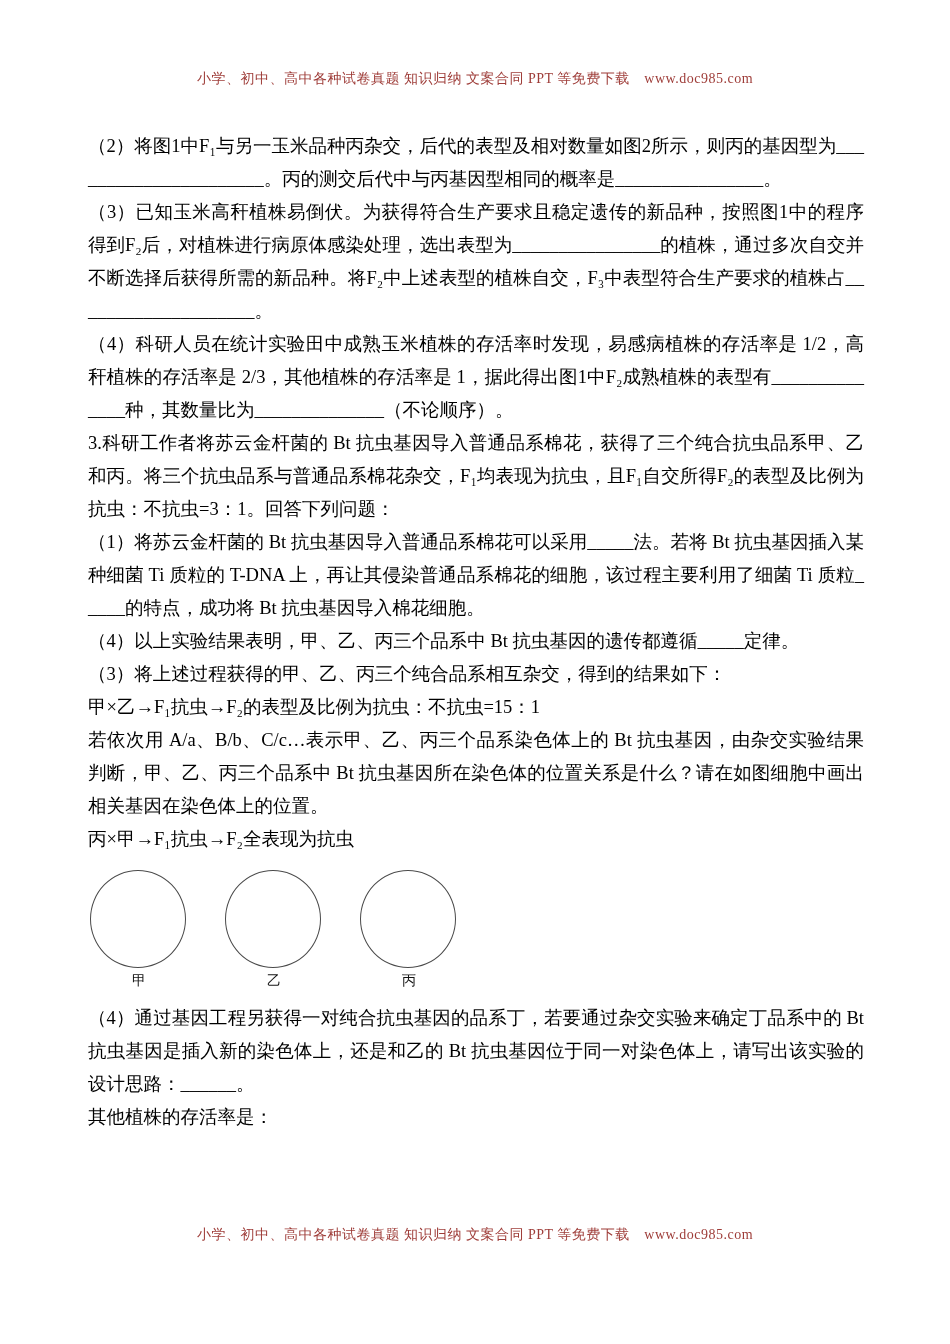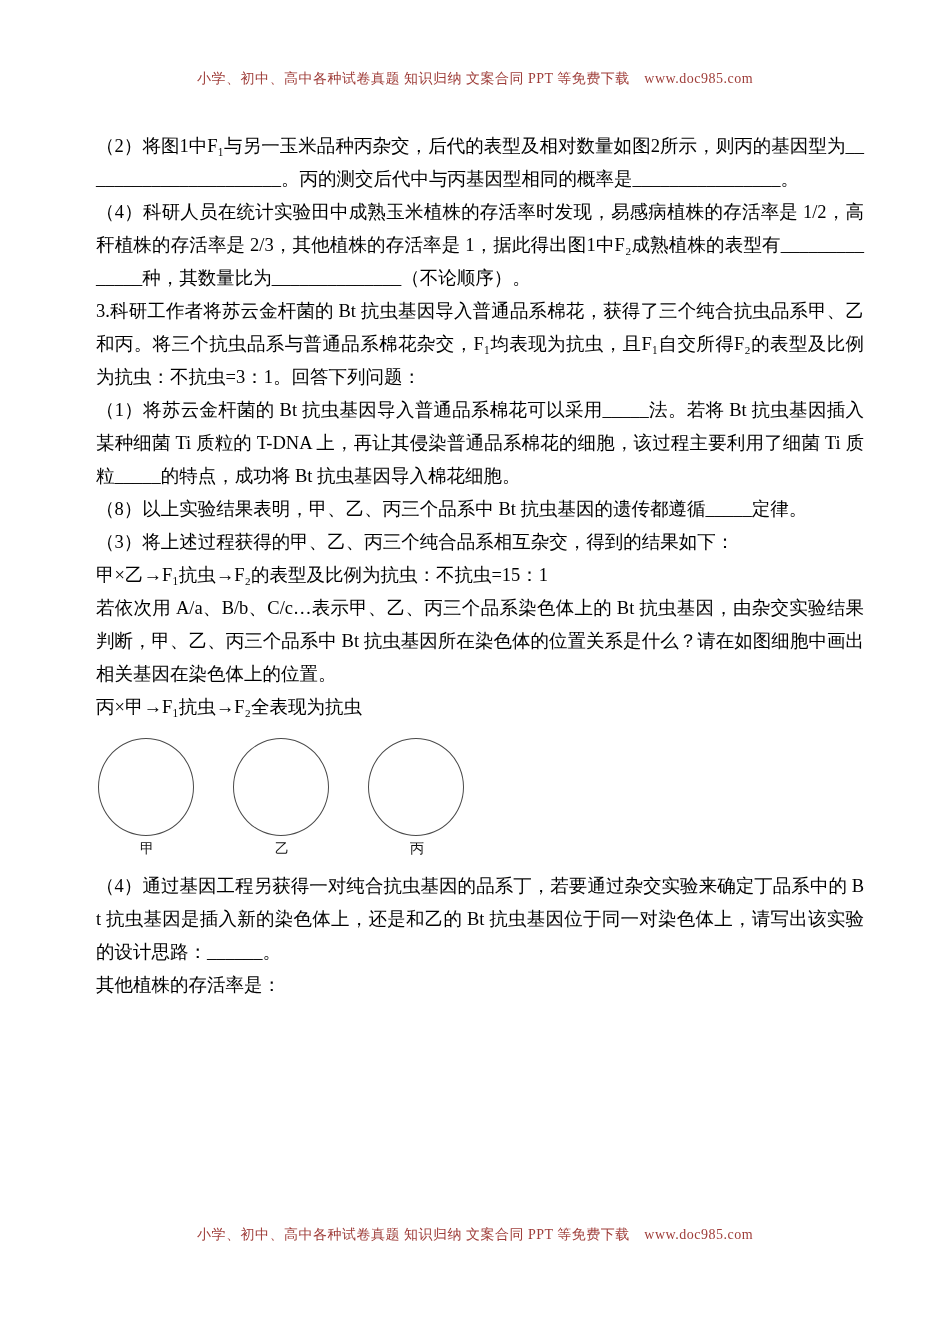--- a/index.html
+++ b/index.html
@@ -23,21 +23,21 @@
     font-size: 14px;
     color: #9e3c38;
     letter-spacing: 0.5px;
     white-space: nowrap;
   }
   .hf-header { top: 54px; }
   .hf-footer { top: 1210px; }
   .doc-body {
     position: absolute;
     top: 114px;
-    left: 96px;
+    left: 88px;
     right: 86px;
     font-size: 18.5px;
     line-height: 33px;
     text-align: justify;
     word-break: break-all;
   }
   .doc-body p { margin: 0; }
   .figure-row {
     display: flex;
     gap: 37px;
@@ -65,24 +65,25 @@
 <body>
 
 <div class="page">
 
   <div class="hf-line hf-header">
     <span>小学、初中、高中各种试卷真题 知识归纳 文案合同 PPT 等免费下载　www.doc985.com</span>
   </div>
 
   <div class="doc-body">
     <p>（2）将图1中F₁与另一玉米品种丙杂交，后代的表型及相对数量如图2所示，则丙的基因型为______________________。丙的测交后代中与丙基因型相同的概率是________________。</p>
+    <p>（3）已知玉米高秆植株易倒伏。为获得符合生产要求且稳定遗传的新品种，按照图1中的程序得到F₂后，对植株进行病原体感染处理，选出表型为________________的植株，通过多次自交并不断选择后获得所需的新品种。将F₂中上述表型的植株自交，F₃中表型符合生产要求的植株占____________________。</p>
     <p>（4）科研人员在统计实验田中成熟玉米植株的存活率时发现，易感病植株的存活率是 1/2，高秆植株的存活率是 2/3，其他植株的存活率是 1，据此得出图1中F₂成熟植株的表型有______________种，其数量比为______________（不论顺序）。</p>
     <p>3.科研工作者将苏云金杆菌的 Bt 抗虫基因导入普通品系棉花，获得了三个纯合抗虫品系甲、乙和丙。将三个抗虫品系与普通品系棉花杂交，F₁均表现为抗虫，且F₁自交所得F₂的表型及比例为抗虫：不抗虫=3：1。回答下列问题：</p>
     <p>（1）将苏云金杆菌的 Bt 抗虫基因导入普通品系棉花可以采用_____法。若将 Bt 抗虫基因插入某种细菌 Ti 质粒的 T-DNA 上，再让其侵染普通品系棉花的细胞，该过程主要利用了细菌 Ti 质粒_____的特点，成功将 Bt 抗虫基因导入棉花细胞。</p>
-    <p>（8）以上实验结果表明，甲、乙、丙三个品系中 Bt 抗虫基因的遗传都遵循_____定律。</p>
+    <p>（4）以上实验结果表明，甲、乙、丙三个品系中 Bt 抗虫基因的遗传都遵循_____定律。</p>
     <p>（3）将上述过程获得的甲、乙、丙三个纯合品系相互杂交，得到的结果如下：</p>
     <p>甲×乙→F₁抗虫→F₂的表型及比例为抗虫：不抗虫=15：1</p>
     <p>若依次用 A/a、B/b、C/c…表示甲、乙、丙三个品系染色体上的 Bt 抗虫基因，由杂交实验结果判断，甲、乙、丙三个品系中 Bt 抗虫基因所在染色体的位置关系是什么？请在如图细胞中画出相关基因在染色体上的位置。</p>
     <p>丙×甲→F₁抗虫→F₂全表现为抗虫</p>
 
     <div class="figure-row">
       <div class="cell">
         <div class="cell-circle"></div>
         <div class="cell-label">甲</div>
       </div>

